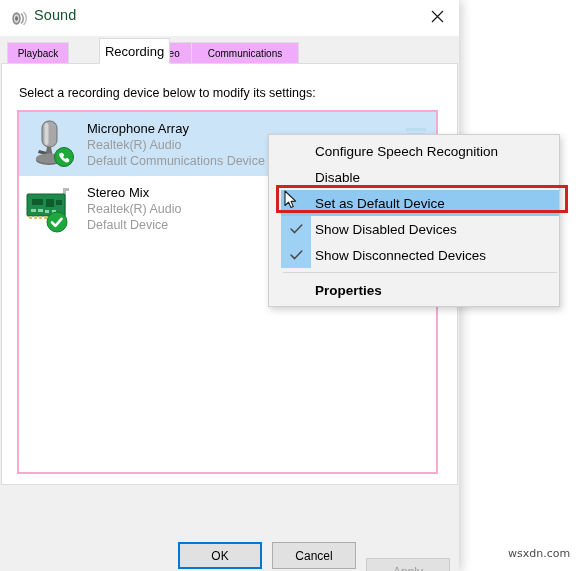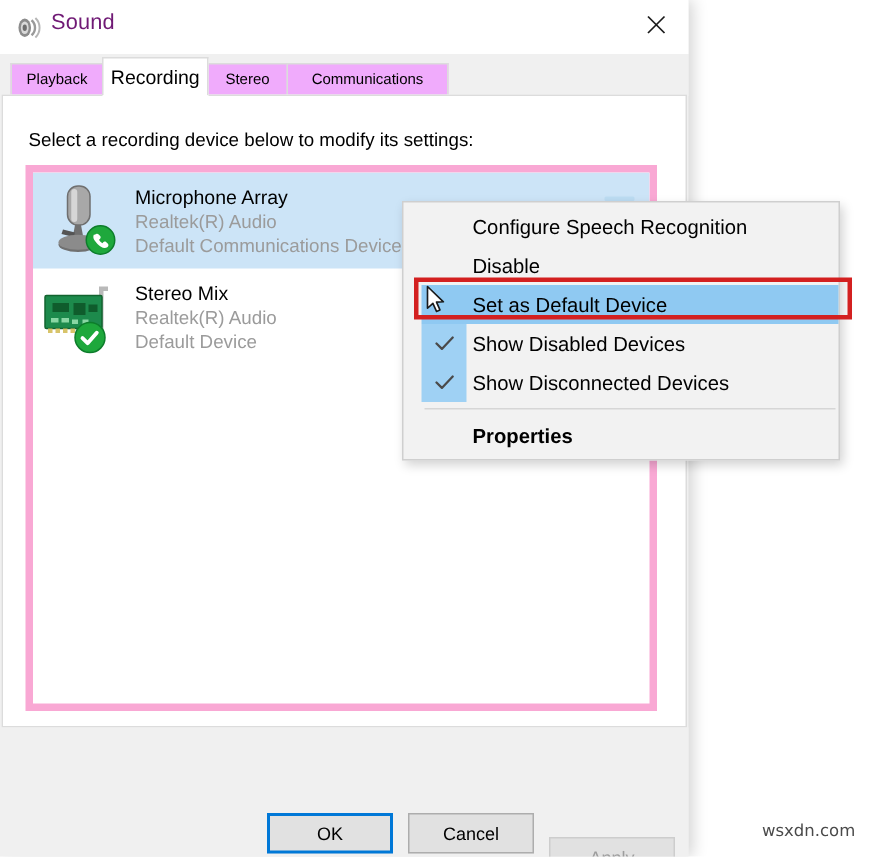--- a/index.html
+++ b/index.html
@@ -29,21 +29,21 @@
     width: 459px; height: 36px;
     background: #ffffff;
     border-bottom: 0px;
   }
   .title-icon {
     position: absolute; left: 9px; top: 9px;
     width: 19px; height: 19px;
   }
   .title-text {
     position: absolute; left: 34px; top: 7px;
-    font-size: 14.5px; color: #701a75;
+    font-size: 14.5px; color: #14532d;
     letter-spacing: 0.1px;
   }
   .close-btn {
     position: absolute;
     left: 415px; top: 0px;
     width: 44px; height: 32px;
     display: flex; align-items: center; justify-content: center;
     cursor: default;
   }
   .close-btn svg { display:block; }
@@ -68,20 +68,21 @@
     padding: 0 7px;
     cursor: default;
   }
   .tab.active {
     top: 2px; height: 26px;
     background: #ffffff;
     border: 1px solid #dcdcdc;
     border-bottom: 1px solid #ffffff;
     z-index: 4;
     font-size: 13px;
+    margin-left: 31px;
   }
 
   
   .tabpage {
     position: absolute;
     left: 1px; top: 63px;
     width: 457px; height: 422px;
     background: #ffffff;
     border: 1px solid #dcdcdc;
     border-top: 1px solid #dcdcdc;
@@ -93,21 +94,21 @@
     font-size: 12.5px;
     color: #000;
   }
 
   
   .devicelist {
     position: absolute;
     left: 15px; top: 46px;
     width: 421px; height: 364px;
     background: #ffffff;
-    border: 5px solid #f9a8d4;
+    border: 2px solid #f9a8d4;
     box-sizing: border-box;
     overflow: hidden;
   }
   .device {
     position: relative;
     height: 64px;
     display: flex;
     align-items: center;
     box-sizing: border-box;
     cursor: default;

